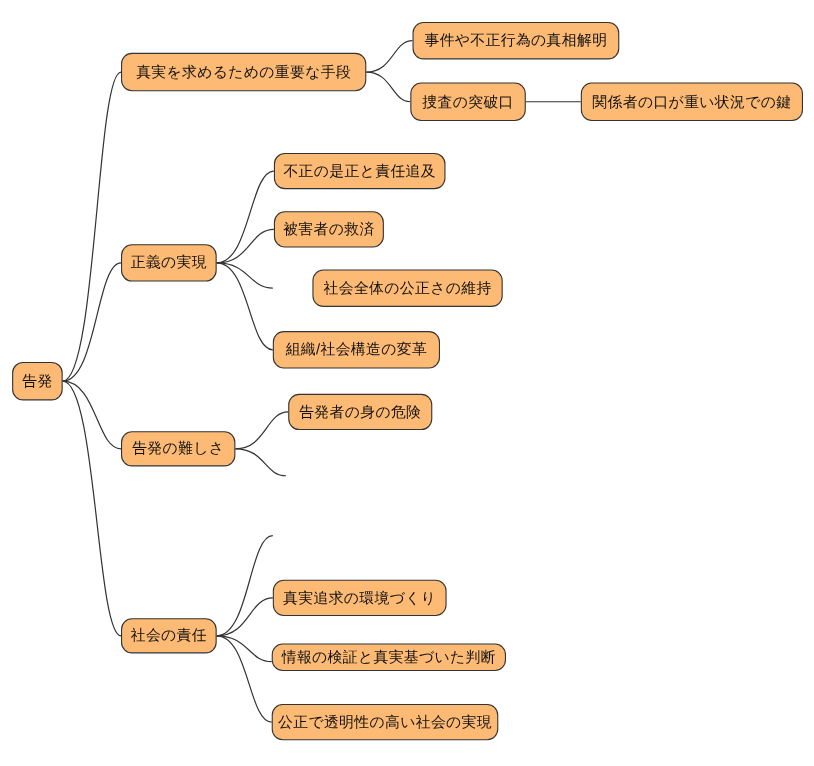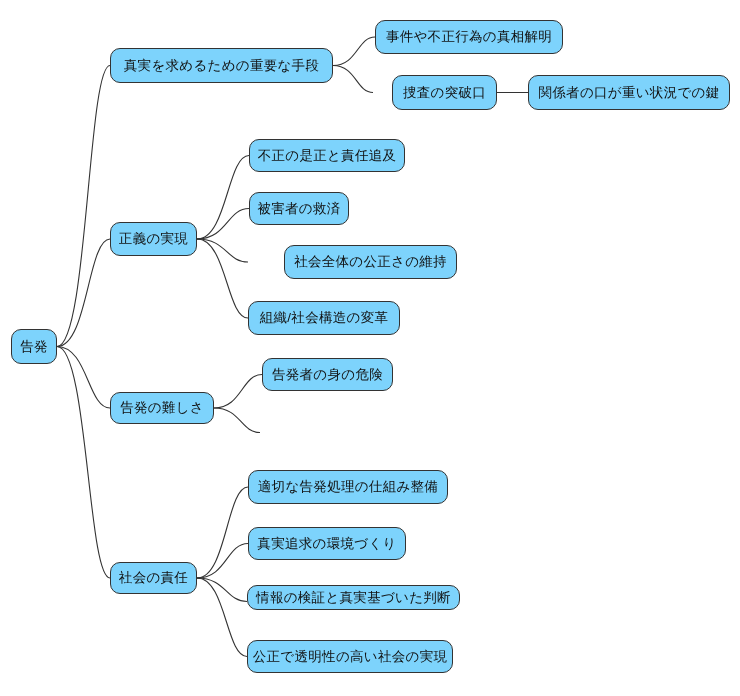--- a/index.html
+++ b/index.html
@@ -18,21 +18,21 @@
   #edge-layer {
     position: absolute;
     left: 0;
     top: 0;
     width: 740px;
     height: 696px;
   }
   .mm-node {
     position: absolute;
     box-sizing: border-box;
-    background: #7dd3fc;
+    background: #fdba74;
     border: 1.4px solid #333333;
     border-radius: 10px;
     display: flex;
     align-items: center;
     justify-content: center;
     font-size: 13.5px;
     line-height: 1;
     color: #111111;
     white-space: nowrap;
     letter-spacing: 0.3px;
@@ -69,21 +69,21 @@
 
 <div class="mm-node" style="left: 11px; top: 329px; width: 46px; height: 35px;">
       <span>告発</span>
     </div>
     <div class="mm-node" style="left: 110px; top: 48px; width: 223px; height: 35px;">
       <span>真実を求めるための重要な手段</span>
     </div>
     <div class="mm-node" style="left: 375px; top: 20px; width: 188px; height: 34px;">
       <span>事件や不正行為の真相解明</span>
     </div>
-    <div class="mm-node" style="left: 373px; top: 75px; width: 105px; height: 35px; margin-left: 19px;">
+    <div class="mm-node" style="left: 373px; top: 75px; width: 105px; height: 35px;">
       <span>捜査の突破口</span>
     </div>
     <div class="mm-node" style="left: 528px; top: 75px; width: 202px; height: 35px;">
       <span>関係者の口が重い状況での鍵</span>
     </div>
     <div class="mm-node" style="left: 110px; top: 222px; width: 87px; height: 34px;">
       <span>正義の実現</span>
     </div>
     <div class="mm-node" style="left: 249px; top: 139px; width: 156px; height: 33px;">
       <span>不正の是正と責任追及</span>
@@ -99,23 +99,20 @@
     </div>
     <div class="mm-node" style="left: 110px; top: 392px; width: 104px; height: 32px;">
       <span>告発の難しさ</span>
     </div>
     <div class="mm-node" style="left: 262px; top: 358px; width: 131px; height: 33px;">
       <span>告発者の身の危険</span>
     </div>
     <div class="mm-node" style="left: 110px; top: 562px; width: 87px; height: 32px; text-align: right;">
       <span>社会の責任</span>
     </div>
-    <div class="mm-node" style="left: 248px; top: 470px; width: 200px; height: 34px;">
-      <span>適切な告発処理の仕組み整備</span>
-    </div>
     <div class="mm-node" style="left: 248px; top: 527px; width: 158px; height: 33px;">
       <span>真実追求の環境づくり</span>
     </div>
     <div class="mm-node" style="left: 247px; top: 585px; width: 213px; height: 25px;">
       <span>情報の検証と真実基づいた判断</span>
     </div>
     <div class="mm-node" style="left: 247px; top: 640px; width: 206px; height: 33px;">
       <span>公正で透明性の高い社会の実現</span>
     </div>
   </div>

